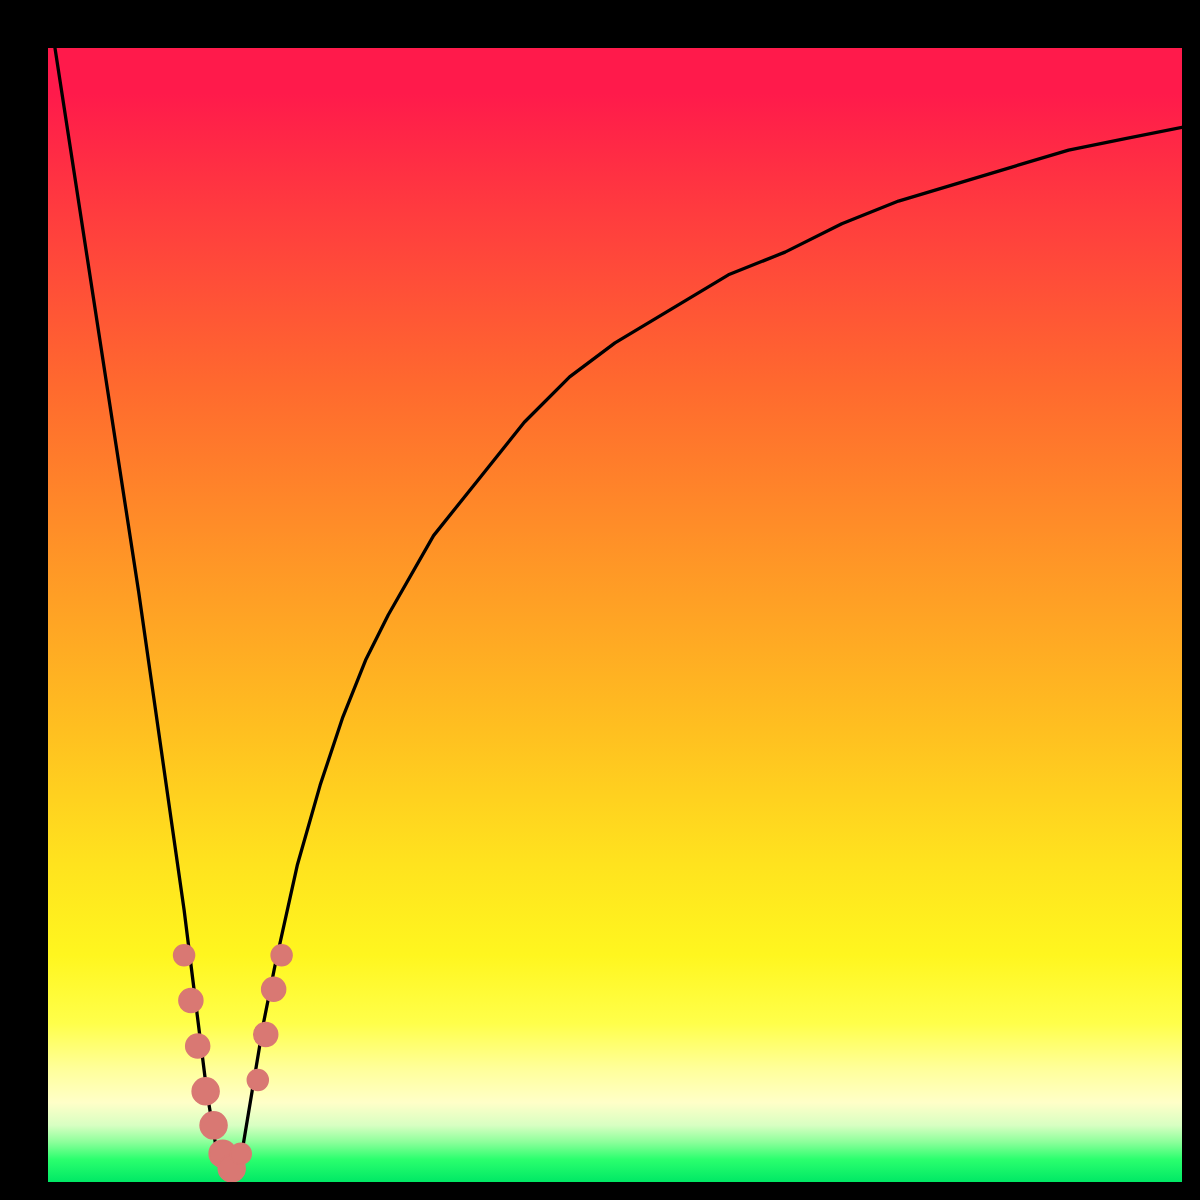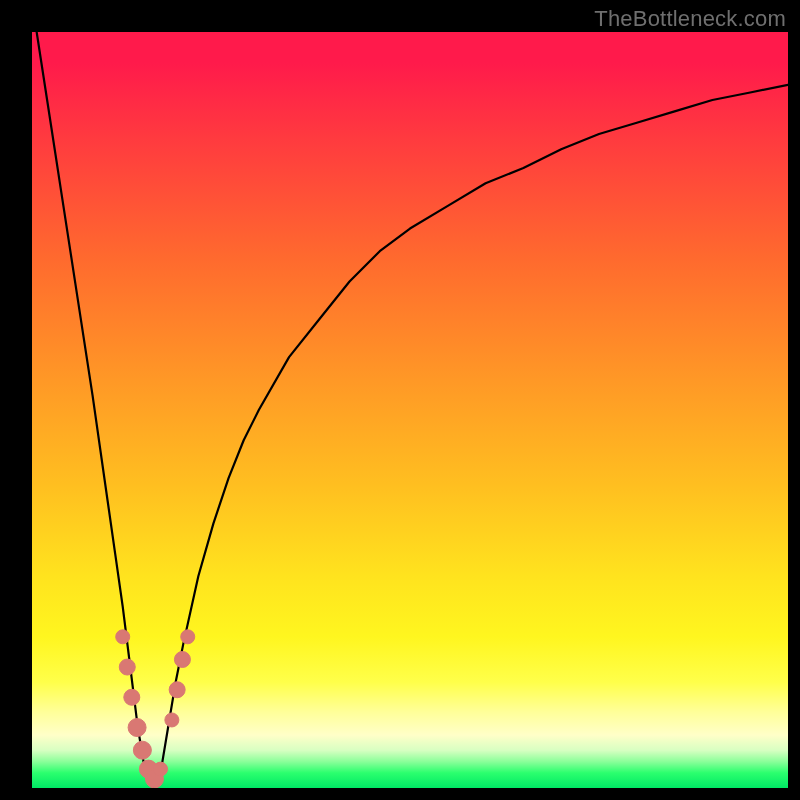--- a/index.html
+++ b/index.html
@@ -103,14 +103,13 @@
           <circle cx="122.47" cy="746.93" r="9" class="marker" fill="#d97873"></circle>
           <circle cx="128.52" cy="737.10" r="7" class="marker" fill="#d97873"></circle>
           <circle cx="139.86" cy="687.96" r="7" class="marker" fill="#d97873"></circle>
           <circle cx="145.15" cy="657.72" r="8" class="marker" fill="#d97873"></circle>
           <circle cx="150.44" cy="627.48" r="8" class="marker" fill="#d97873"></circle>
           <circle cx="155.74" cy="604.80" r="7" class="marker" fill="#d97873"></circle>
         </g>
     </svg>
   </div>
 
-  <div class="watermark">TheBottleneck.com</div>
 </div>
 
 </body></html>

